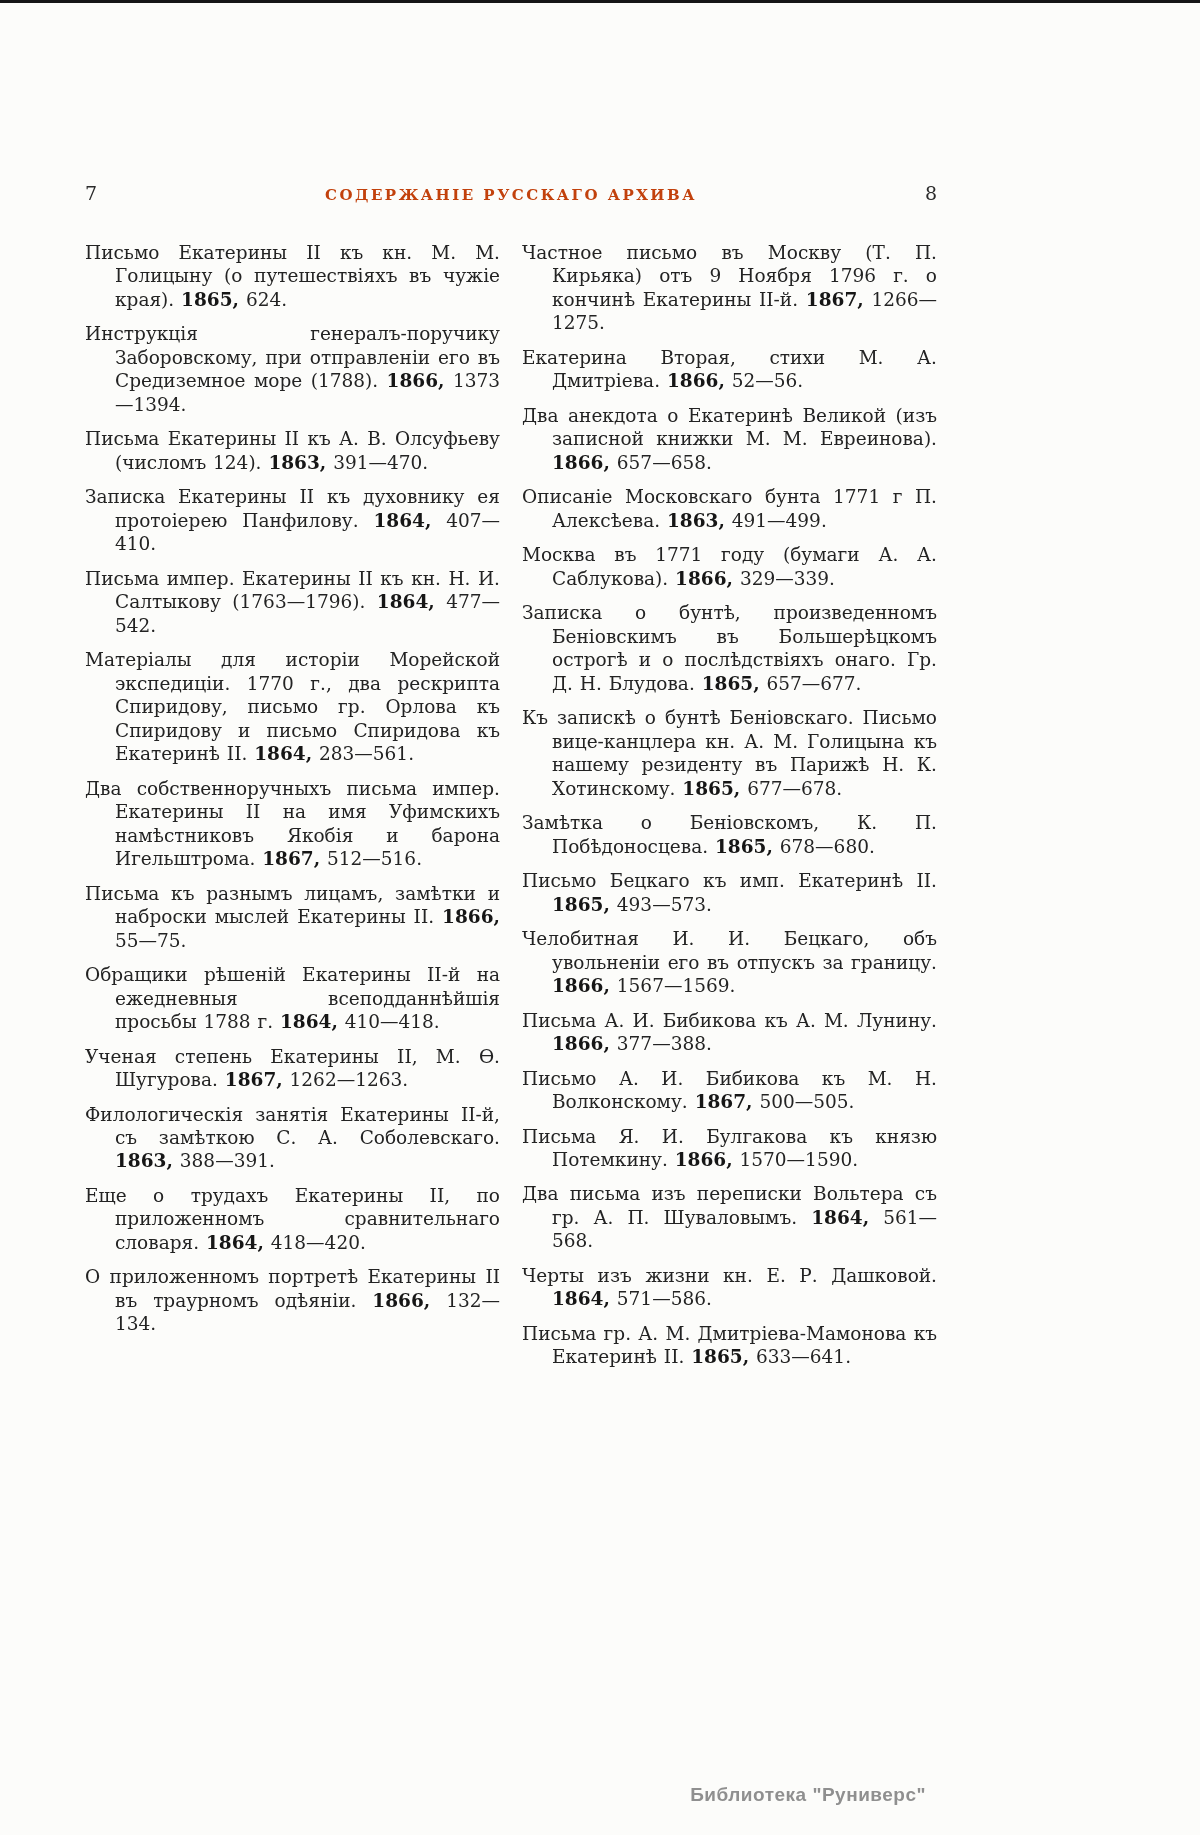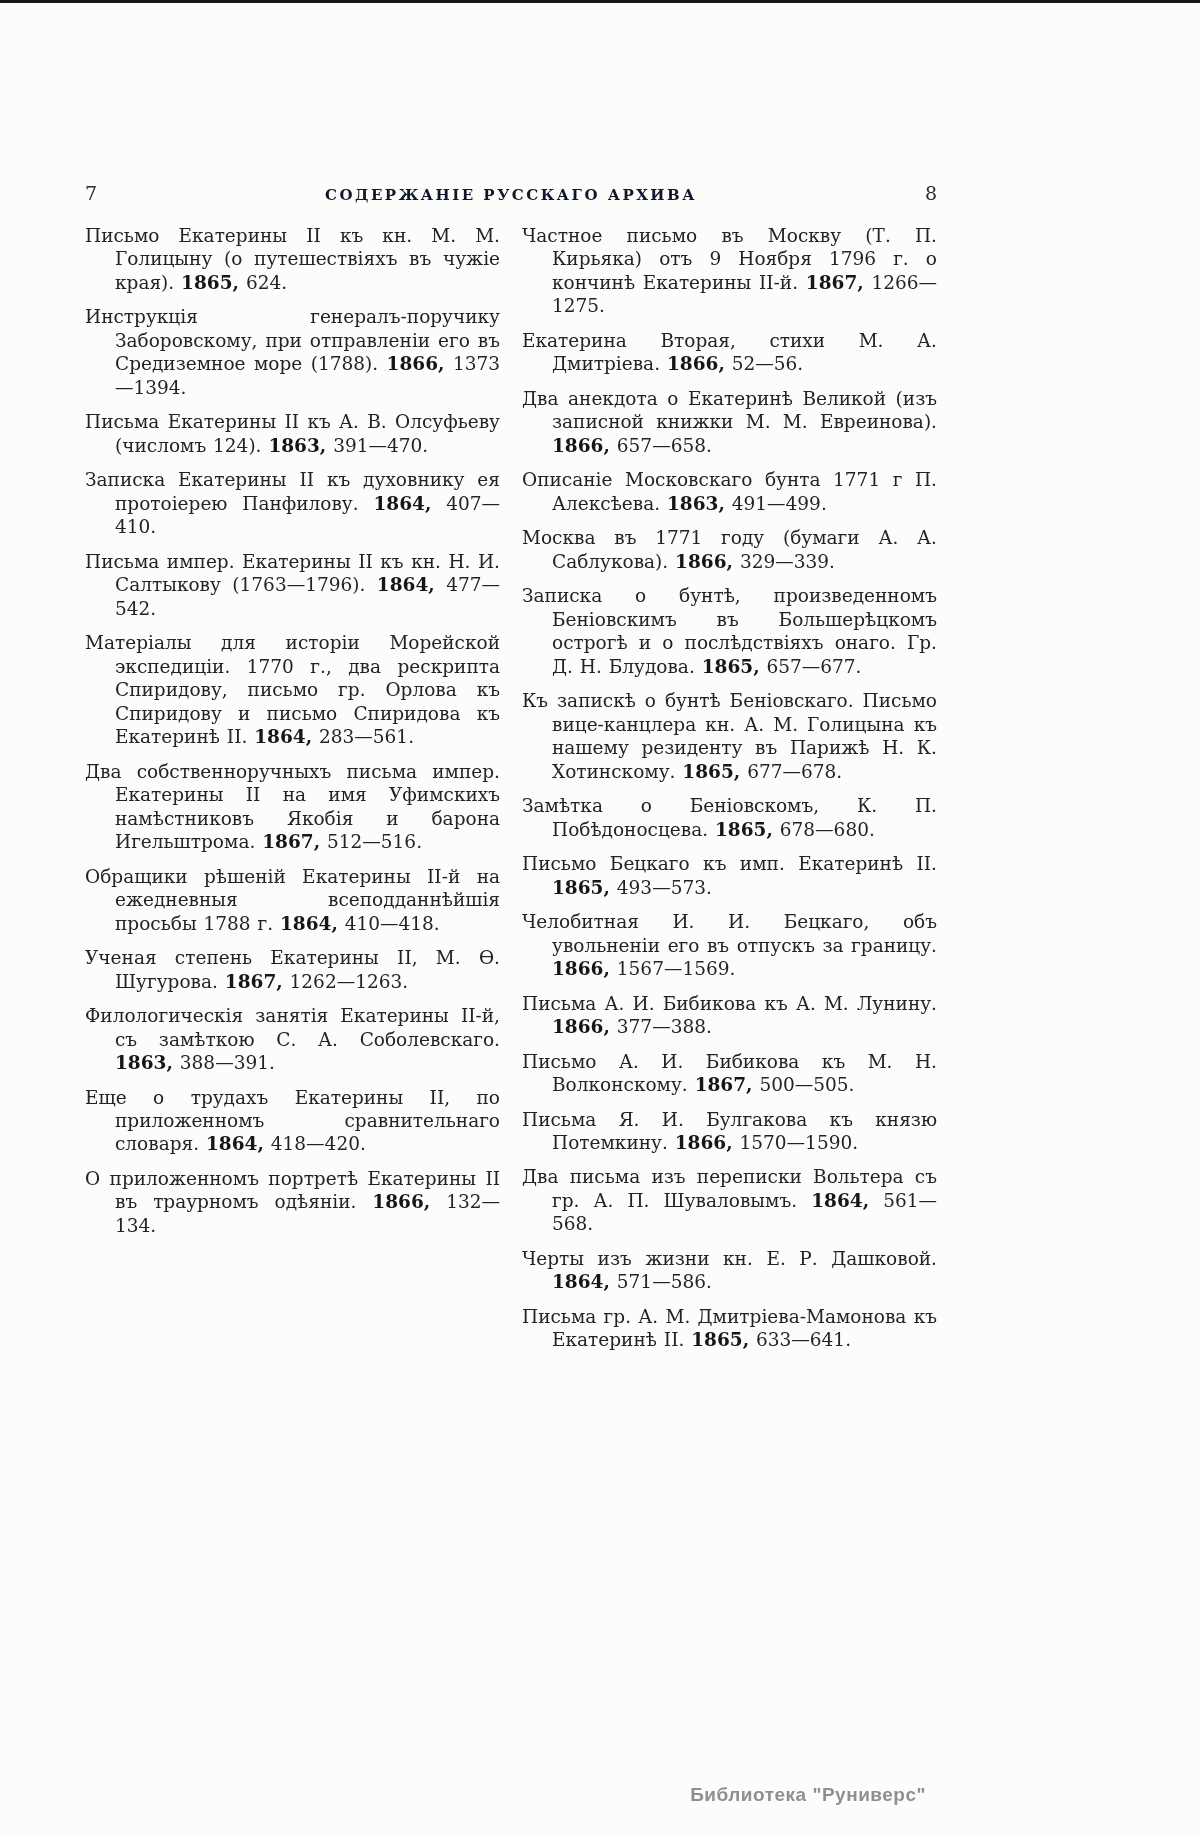--- a/index.html
+++ b/index.html
@@ -35,28 +35,28 @@
     justify-content: space-between;
   }
   .page-num {
     font-size: 19px;
     color: #2a2a2a;
   }
   .head-title {
     font-size: 15px;
     font-weight: bold;
     letter-spacing: 2.5px;
-    color: #0f172a;
+    color: #c2410c;
     text-align: center;
     flex: 1;
   }
   .columns {
     display: flex;
     gap: 22px;
-    margin-top: 20px;
+    margin-top: 37px;
   }
   .column {
     flex: 1;
     min-width: 0;
   }
   .entry {
     margin: 0 0 11px 0;
     font-size: 18.5px;
     line-height: 1.27;
     text-align: justify;
@@ -95,20 +95,21 @@
 
   <div class="columns">
     <div class="column">
         <p class="entry"><span class="entry-text">Письмо Екатерины II къ кн. М. М. Голицыну (о путешествіяхъ въ чужіе края). </span><span class="entry-year">1865,</span><span class="entry-pages"> 624.</span></p>
         <p class="entry"><span class="entry-text">Инструкція генералъ-поручику Заборовскому, при отправленіи его въ Средиземное море (1788). </span><span class="entry-year">1866,</span><span class="entry-pages"> 1373—1394.</span></p>
         <p class="entry"><span class="entry-text">Письма Екатерины II къ А. В. Олсуфьеву (числомъ 124). </span><span class="entry-year">1863,</span><span class="entry-pages"> 391—470.</span></p>
         <p class="entry"><span class="entry-text">Записка Екатерины II къ духовнику ея протоіерею Панфилову. </span><span class="entry-year">1864,</span><span class="entry-pages"> 407—410.</span></p>
         <p class="entry"><span class="entry-text">Письма импер. Екатерины II къ кн. Н. И. Салтыкову (1763—1796). </span><span class="entry-year">1864,</span><span class="entry-pages"> 477—542.</span></p>
         <p class="entry"><span class="entry-text">Матеріалы для исторіи Морейской экспедиціи. 1770 г., два рескрипта Спиридову, письмо гр. Орлова къ Спиридову и письмо Спиридова къ Екатеринѣ II. </span><span class="entry-year">1864,</span><span class="entry-pages"> 283—561.</span></p>
         <p class="entry"><span class="entry-text">Два собственноручныхъ письма импер. Екатерины II на имя Уфимскихъ намѣстниковъ Якобія и барона Игельштрома. </span><span class="entry-year">1867,</span><span class="entry-pages"> 512—516.</span></p>
+        <p class="entry"><span class="entry-text">Письма къ разнымъ лицамъ, замѣтки и наброски мыслей Екатерины II. </span><span class="entry-year">1866,</span><span class="entry-pages"> 55—75.</span></p>
         <p class="entry"><span class="entry-text">Обращики рѣшеній Екатерины II-й на ежедневныя всеподданнѣйшія просьбы 1788 г. </span><span class="entry-year">1864,</span><span class="entry-pages"> 410—418.</span></p>
         <p class="entry"><span class="entry-text">Ученая степень Екатерины II, М. Ѳ. Шугурова. </span><span class="entry-year">1867,</span><span class="entry-pages"> 1262—1263.</span></p>
         <p class="entry"><span class="entry-text">Филологическія занятія Екатерины II-й, съ замѣткою С. А. Соболевскаго. </span><span class="entry-year">1863,</span><span class="entry-pages"> 388—391.</span></p>
         <p class="entry"><span class="entry-text">Еще о трудахъ Екатерины II, по приложенномъ сравнительнаго словаря. </span><span class="entry-year">1864,</span><span class="entry-pages"> 418—420.</span></p>
         <p class="entry"><span class="entry-text">О приложенномъ портретѣ Екатерины II въ траурномъ одѣяніи. </span><span class="entry-year">1866,</span><span class="entry-pages"> 132—134.</span></p>
       </div>
     <div class="column">
         <p class="entry"><span class="entry-text">Частное письмо въ Москву (Т. П. Кирьяка) отъ 9 Ноября 1796 г. о кончинѣ Екатерины II-й. </span><span class="entry-year">1867,</span><span class="entry-pages"> 1266—1275.</span></p>
         <p class="entry"><span class="entry-text">Екатерина Вторая, стихи М. А. Дмитріева. </span><span class="entry-year">1866,</span><span class="entry-pages"> 52—56.</span></p>
         <p class="entry"><span class="entry-text">Два анекдота о Екатеринѣ Великой (изъ записной книжки М. М. Евреинова). </span><span class="entry-year">1866,</span><span class="entry-pages"> 657—658.</span></p>

